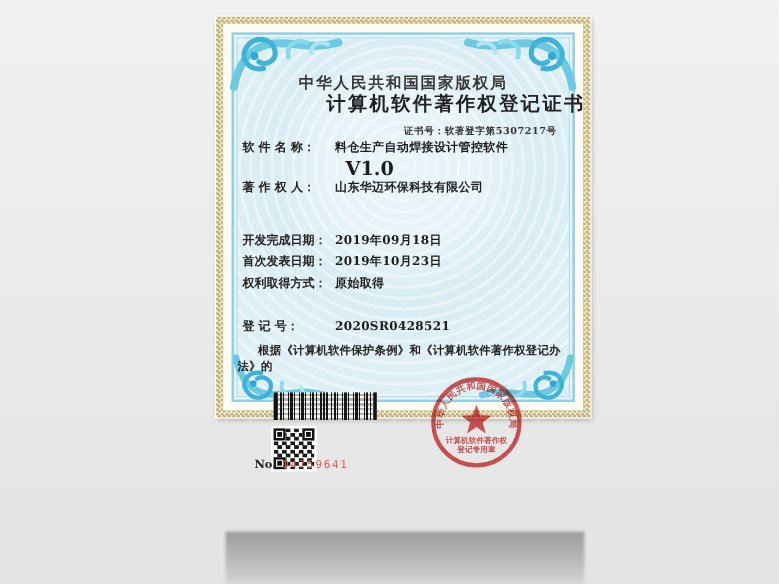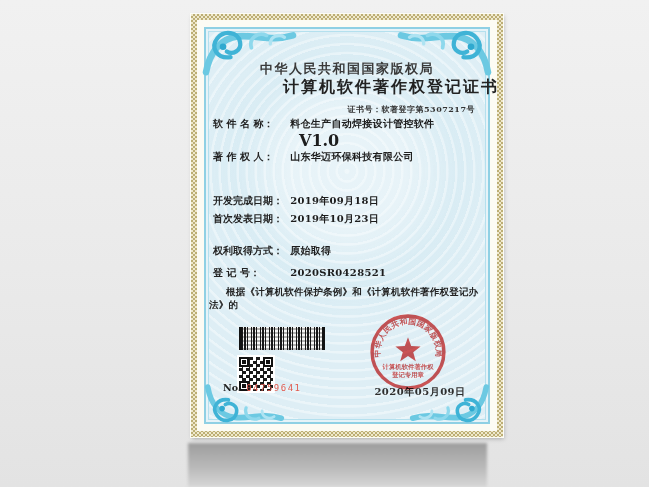--- a/index.html
+++ b/index.html
@@ -8,23 +8,22 @@
     background:linear-gradient(180deg,#f1f1f1 0%,#eaeaea 55%,#e3e3e3 100%);
     font-family:"DejaVu Serif","Liberation Serif",serif;
     -webkit-font-smoothing:antialiased;
   }
   .shadow{
     position:absolute;left:188px;top:443px;width:299px;height:44px;
     background:linear-gradient(180deg,#9d9d9d 0%,#b9b9b9 55%,#d6d6d6 100%);
     filter:blur(1.5px);
   }
   .certificate{
-    position:absolute;left:180px;top:14px;width:312px;height:423px;
+    position:absolute;left:180px;top:14px;width:312px;height:334px;
     box-shadow:0 0 0 1px #fcfcf6,1px 2px 4px rgba(0,0,0,.25);
-    margin-left:11px;
   }
   .b-gold{
     position:absolute;inset:0;
     background:repeating-conic-gradient(#bcae74 0% 25%,#efe8cd 0% 50%) 0 0/4px 4px;
   }
   .b-white{position:absolute;inset:6px;background:#fcfbf4;}
   .b-cyan{position:absolute;inset:13px;border:2px solid #8fd0e4;background:#e6f3f8;}
   .b-cyan2{position:absolute;inset:17px;border:1px solid #b4e0ee;background:#e3f1f7;}
   .texture{
     position:absolute;inset:18px;
@@ -150,21 +149,21 @@
     </div>
 
     <div class="row" style="top:181px">
       <span class="lbl">开发完成日期：</span>
       <span class="val">2019年09月18日</span>
     </div>
     <div class="row" style="top:199px">
       <span class="lbl">首次发表日期：</span>
       <span class="val">2019年10月23日</span>
     </div>
-    <div class="row" style="top:231px">
+    <div class="row" style="top:217px">
       <span class="lbl">权利取得方式：</span>
       <span class="val">原始取得</span>
     </div>
     <div class="row" style="top:253px">
       <span class="lbl">登  记  号：</span>
       <span class="val">2020SR0428521</span>
     </div>
 
     <div class="stmt" style="top:272px;text-indent:1.8em">根据《计算机软件保护条例》和《计算机软件著作权登记办法》的</div>
 
@@ -173,21 +172,20 @@
     <div class="qr">
       <div class="qrf tl"></div>
       <div class="qrf tr"></div>
       <div class="qrf bl"></div>
     </div>
 
     <div class="serial">
       <span class="pfx">No.</span><span class="num">04759641</span>
     </div>
 
-    <div class="sealdate">2020年05月09日</div>
 
     <svg class="seal" viewBox="0 0 100 100">
       <defs>
         <path id="sealArc" d="M18.8,68 A36,36 0 1 1 81.2,68" fill="none"></path>
       </defs>
       <circle cx="50" cy="50" r="46" fill="none" stroke="#d64040" stroke-width="4.5"></circle>
       <path d="M50,31 L54.1,42.3 L66.2,42.8 L56.7,50.2 L60,61.8 L50,55 L40,61.8 L43.3,50.2 L33.8,42.8 L45.9,42.3 Z" fill="#d64040"></path>
       <text font-size="10" font-weight="bold" fill="#d64040" letter-spacing="0.5">
         <textPath href="#sealArc" startOffset="50%" text-anchor="middle">中华人民共和国国家版权局</textPath>
       </text>

